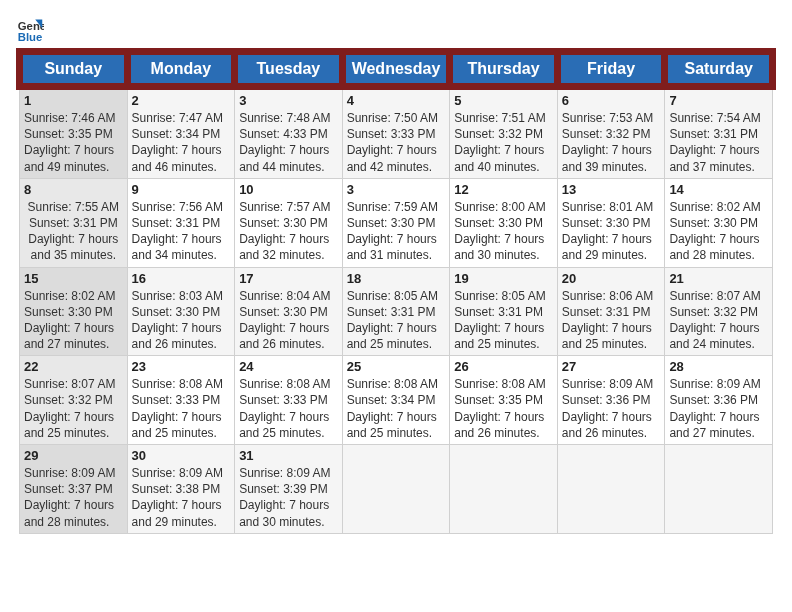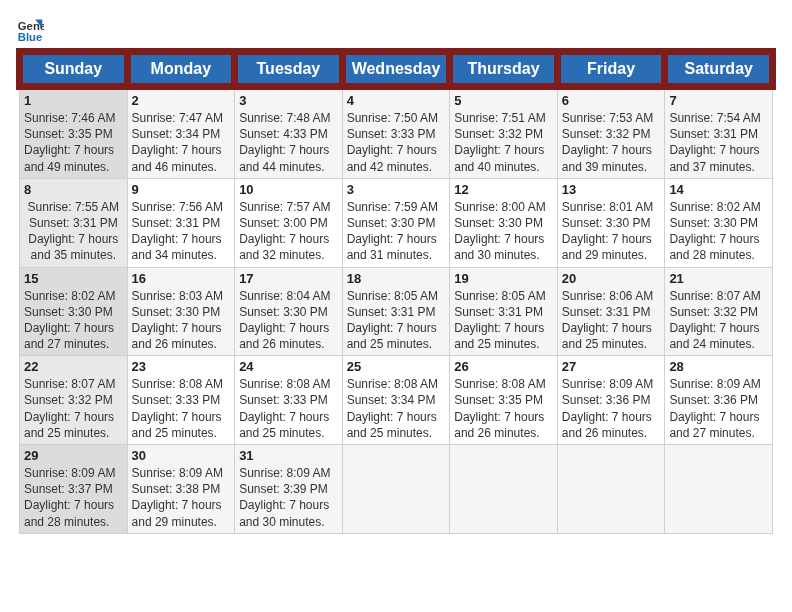--- a/index.html
+++ b/index.html
@@ -190,21 +190,21 @@
           <td>
             <span class="day-num">9</span>
             <div class="day-detail" style="white-space: pre-line;">Sunrise: 7:56 AM
 Sunset: 3:31 PM
 Daylight: 7 hours
 and 34 minutes.</div>
           </td>
           <td>
             <span class="day-num">10</span>
             <div class="day-detail" style="white-space: pre-line;">Sunrise: 7:57 AM
-Sunset: 3:00 PM
+Sunset: 3:30 PM
 Daylight: 7 hours
 and 32 minutes.</div>
           </td>
           <td>
             <span class="day-num">3</span>
             <div class="day-detail" style="white-space: pre-line;">Sunrise: 7:59 AM
 Sunset: 3:30 PM
 Daylight: 7 hours
 and 31 minutes.</div>
           </td>

